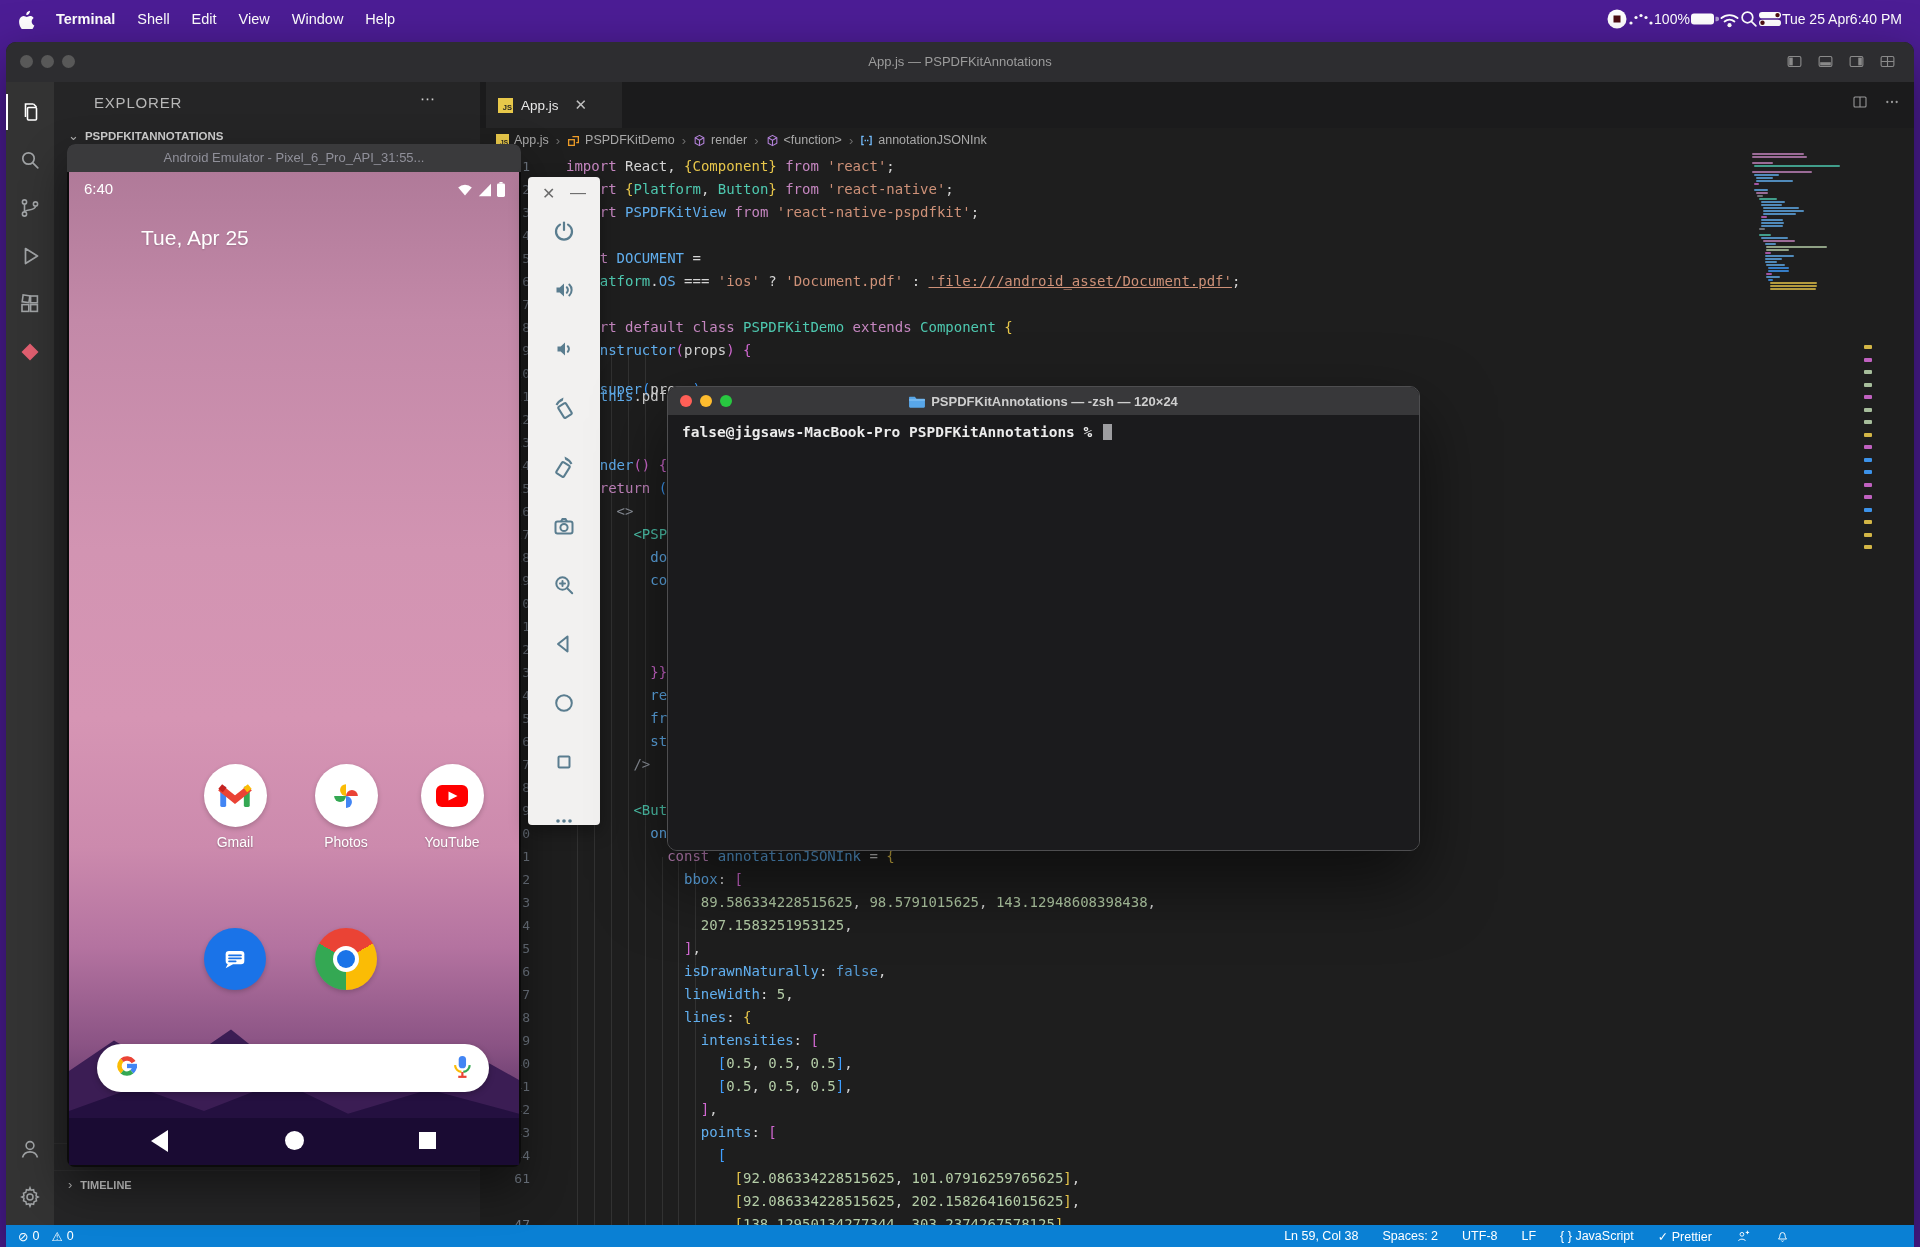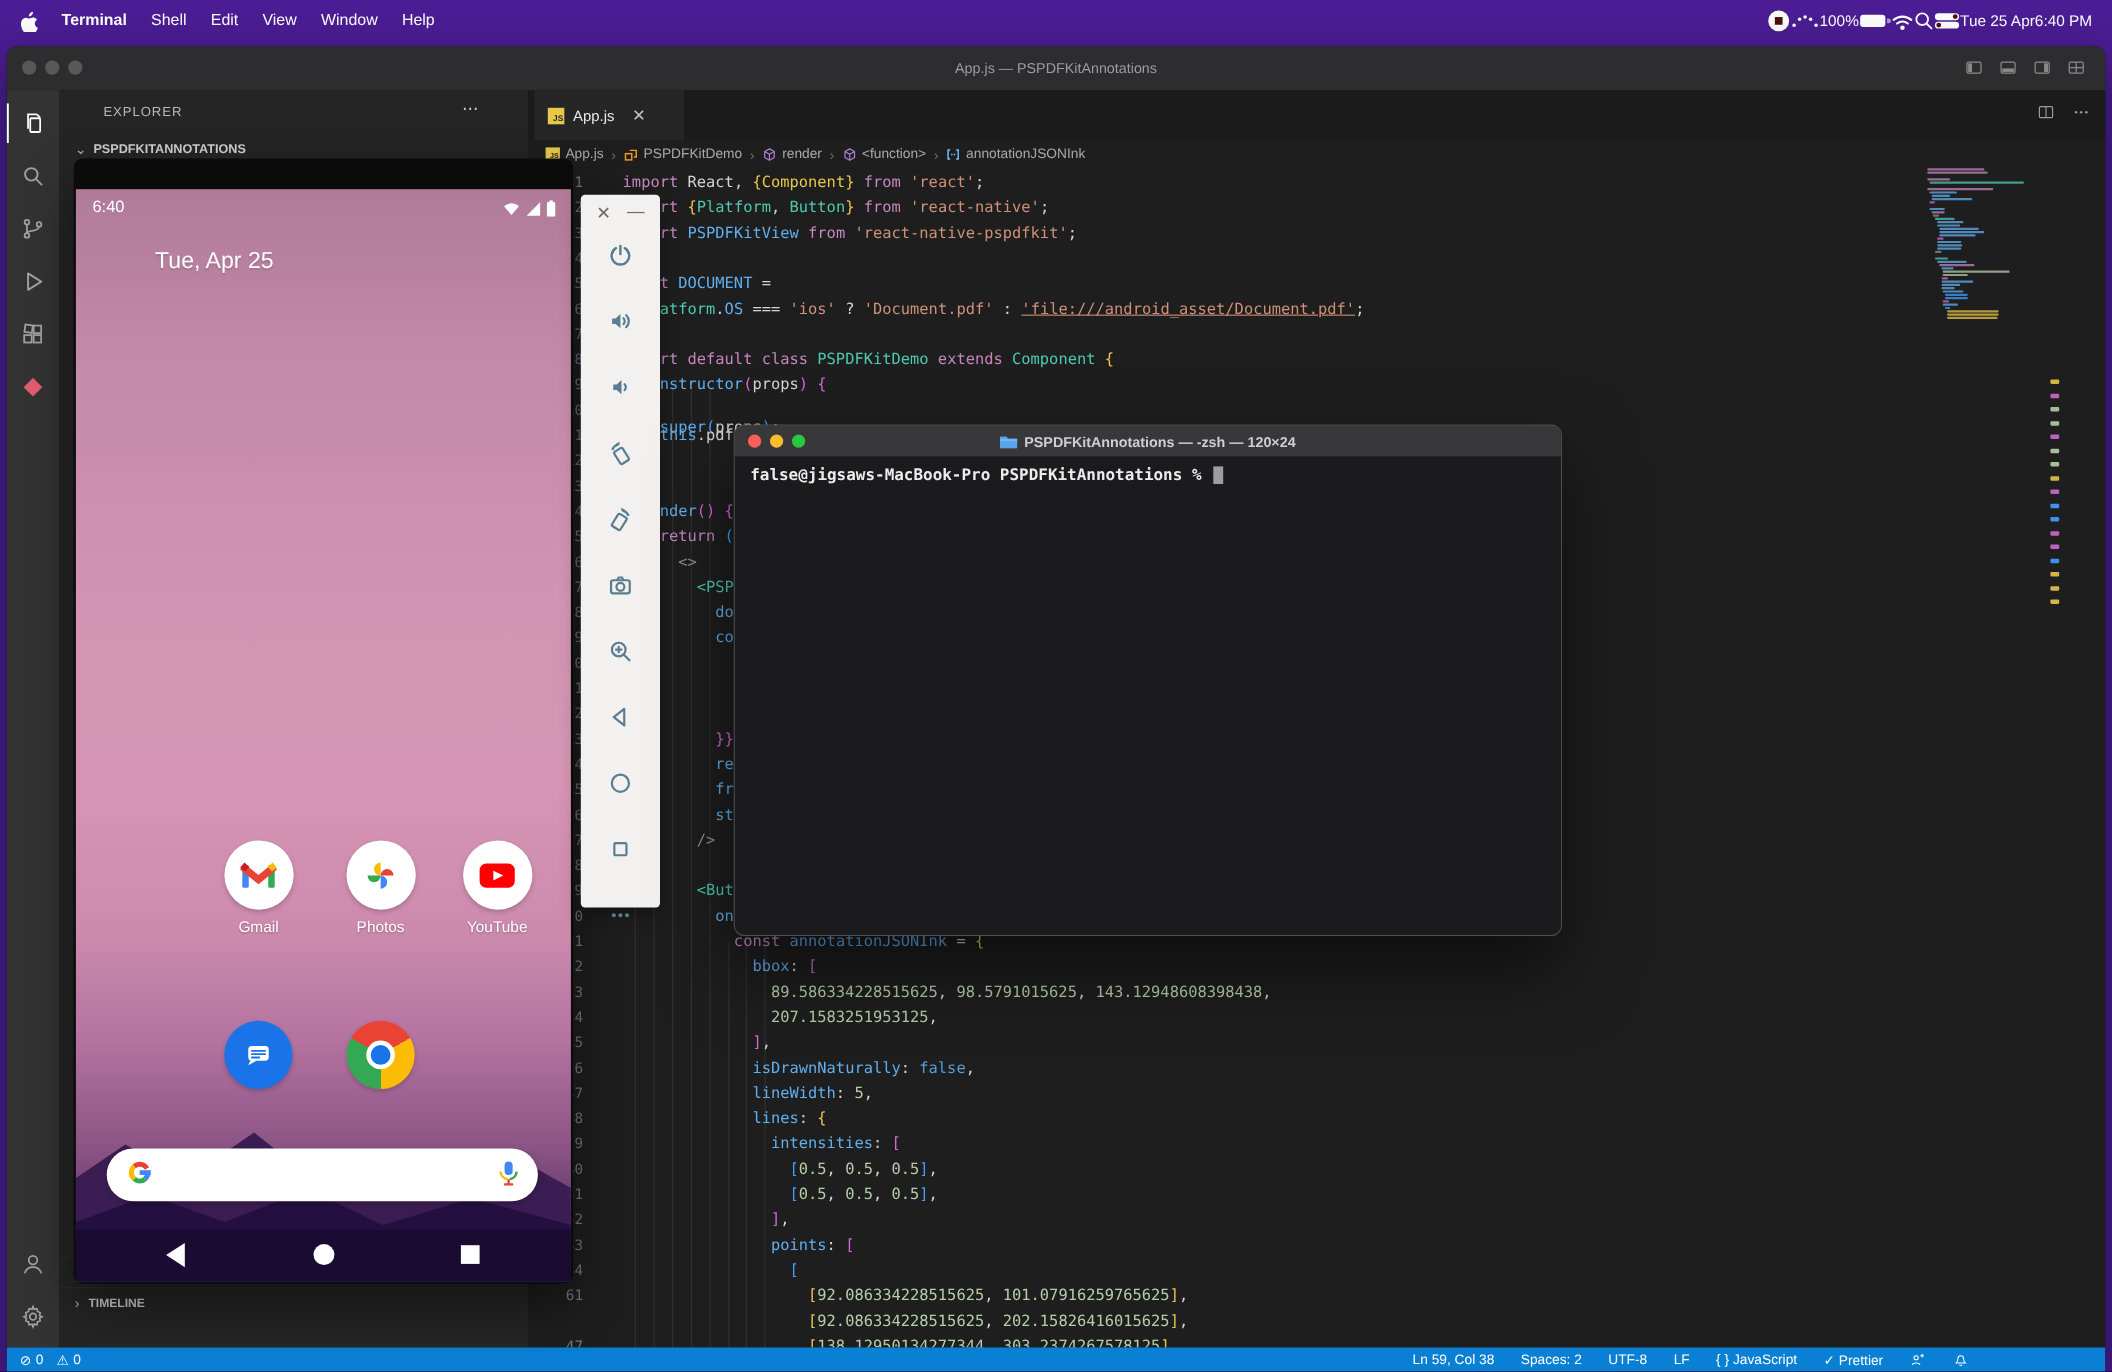--- a/index.html
+++ b/index.html
@@ -19,21 +19,21 @@
   .light{width:13px;height:13px;border-radius:50%}
   .light.inactive{background:#585858}
   #vs-title{position:absolute;left:0;right:0;top:0;height:40px;line-height:40px;text-align:center;color:#9c9c9c;font-size:13px}
   .tb-icons{position:absolute;right:18px;top:11px;display:flex;gap:14px}
   #activitybar{position:absolute;left:0;top:40px;bottom:22px;width:48px;background:#333333}
   .act-ic{width:48px;height:48px;display:flex;align-items:center;justify-content:center;position:relative}
   .act-ic.active:before{content:"";position:absolute;left:0;top:6px;bottom:6px;width:2px;background:#fff}
   #activity-top{position:absolute;top:6px;left:0}
   #activity-bottom{position:absolute;bottom:4px;left:0}
   #sidebar{position:absolute;left:48px;top:40px;bottom:22px;width:426px;background:#252526;color:#bbb}
-  #exp-header{position:absolute;left:40px;top:12px;font-size:12px;letter-spacing:.8px;color:#b8b8b8}
+  #exp-header{position:absolute;left:40px;top:12px;font-size:15px;letter-spacing:.8px;color:#b8b8b8}
   #exp-more{position:absolute;right:44px;top:8px;color:#cfcfcf;font-size:15px;letter-spacing:1px}
   #exp-folder{position:absolute;left:14px;top:46px;font-size:11.5px;font-weight:bold;color:#cfcfcf;display:flex;gap:6px;align-items:center}
   .side-row{position:absolute;left:0;right:0;height:27px;border-top:1px solid #2d2d2e;display:flex;align-items:center;gap:8px;padding-left:14px;font-size:11px;font-weight:bold;color:#cccccc}
   .chev{color:#b0b0b0;font-size:13px;font-weight:normal}
   #tabstrip{position:absolute;left:474px;top:40px;right:0;height:46px;background:#1b1b1c}
   #tab-active{position:absolute;left:6px;top:0;height:46px;width:136px;background:#262627;display:flex;align-items:center;padding:0 12px;box-sizing:border-box;gap:8px}
   .jsbadge{width:15px;height:15px;background:#e8c84a;color:#1e1e1e;font-size:7.5px;font-weight:bold;display:flex;align-items:flex-end;justify-content:flex-end;padding:1px;box-sizing:border-box}
   #tab-label{color:#e8e8e8;font-size:13.5px}
   #tab-close{color:#c0c0c0;font-size:15px;margin-left:8px}
   .tabstrip-icons{position:absolute;right:14px;top:12px;display:flex;gap:16px}
@@ -543,20 +543,21 @@
             <g stroke="#fff" stroke-width="1.5" fill="none">
               <path d="M5.5 16h13c-1.8-1.8-2.4-3.7-2.4-6.2a4.1 4.1 0 0 0-8.2 0c0 2.5-.6 4.4-2.4 6.2z"></path>
               <path d="M10.2 18.5a1.9 1.9 0 0 0 3.6 0"></path>
             </g>
           </svg>
         </div>
     </div>
   </div>
 
   <div id="emulator">
+    <div id="emu-titlebar">Android Emulator - Pixel_6_Pro_API_31:55...</div>
     <div id="phone">
       <div id="ph-time">6:40</div>
       <div id="ph-status">
         <svg width="16" height="14" viewBox="0 0 16 14">
             <path d="M8 12.5L1.2 4.6a9.8 9.8 0 0 1 13.6 0z" fill="#fff"></path>
           </svg>
         <svg width="14" height="14" viewBox="0 0 14 14">
             <path d="M13 .8v12.4H.8z" fill="#fff"></path>
           </svg>
         <svg width="8" height="15" viewBox="0 0 8 15">

